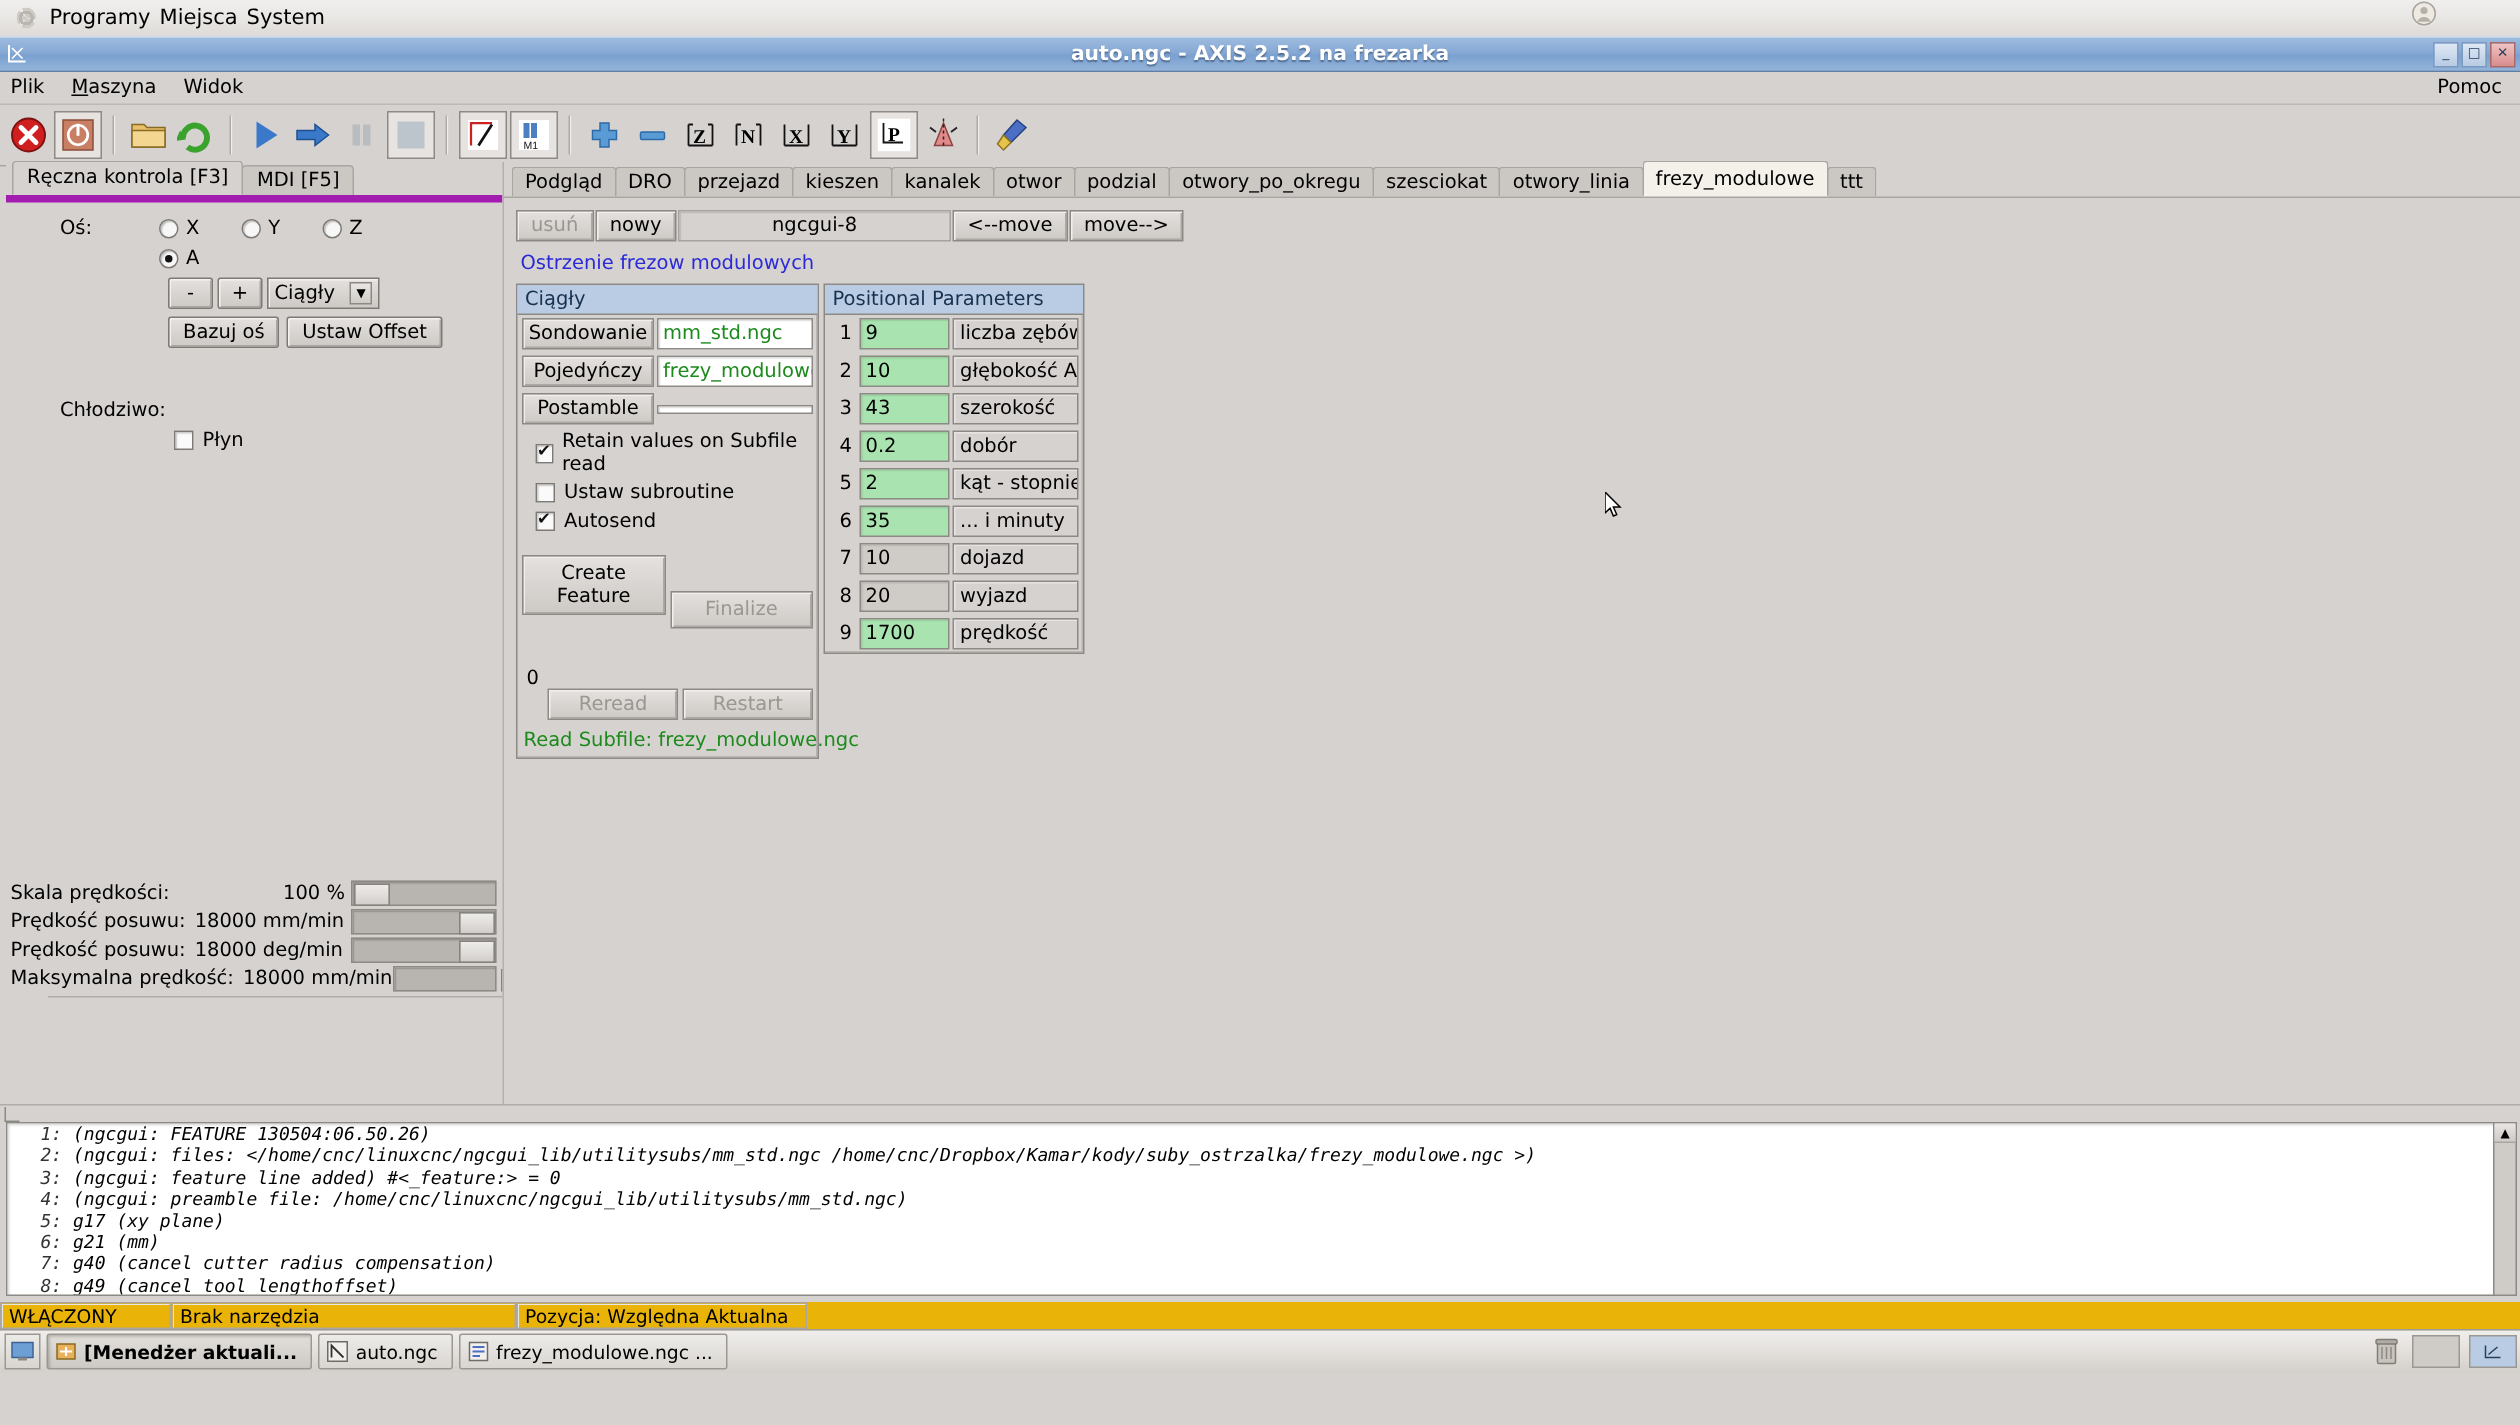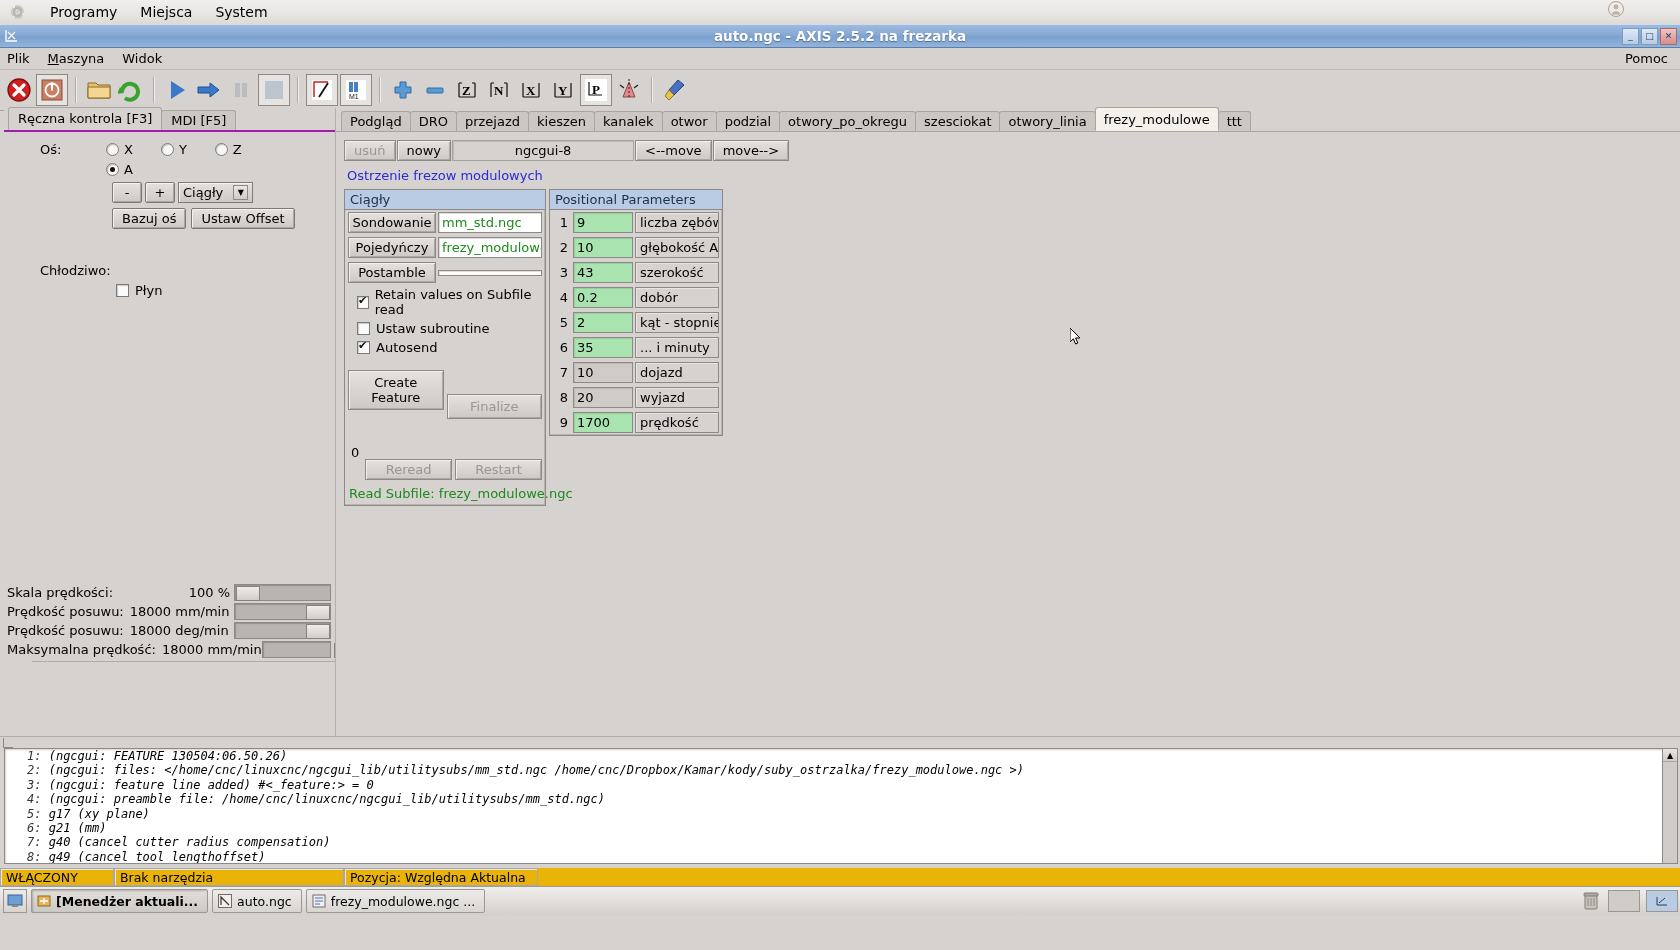--- a/index.html
+++ b/index.html
@@ -11,21 +11,21 @@
   }
   .root{position:relative;width:1680px;height:950px;}
 
   
   .gnome-panel{
     position:absolute;left:0;top:0;width:1680px;height:24px;
     background:linear-gradient(180deg,#f1efee 0%,#e8e6e3 55%,#dddad6 100%);
     border-bottom:1px solid #9f9b96;
     display:flex;align-items:center;font-size:14px;
   }
-  .gnome-menu{display:flex;align-items:center;gap:17px;padding-left:9px;}
+  .gnome-menu{display:flex;align-items:center;padding-left:9px;}
   .gnome-menu .mi{padding:1px 3px;cursor:default;}
   .foot-logo{width:17px;height:17px;margin-right:4px;position:relative;}
   .foot-logo::before{
     content:"";position:absolute;left:2px;top:1px;width:13px;height:14px;
     border-radius:50%;
     background:
       radial-gradient(circle at 50% 50%, transparent 0 3px, #b9b5b0 3px 5px, transparent 5px),
       conic-gradient(from 20deg,#cfcac4 0 22%,transparent 22% 28%,#cfcac4 28% 52%,transparent 52% 58%,#cfcac4 58% 82%,transparent 82% 88%,#cfcac4 88% 100%);
   }
   .gnome-right{margin-left:auto;display:flex;align-items:center;gap:9px;padding-right:6px;font-size:13.5px;flex-direction:column;}
@@ -81,21 +81,21 @@
 
   
   .nb{position:relative;}
   .nb-tabs{display:flex;align-items:flex-end;height:22px;padding-left:4px;}
   .nb-tab{
     height:19px;padding:0 9px;display:flex;align-items:center;font-size:13px;
     background:#cbc7c3;border:1px solid #a9a5a1;border-bottom:none;
     border-radius:3px 3px 0 0;margin-right:-1px;
   }
   .nb-tab.sel{background:#d6d2d0;height:21px;border-bottom:1px solid #d6d2d0;position:relative;z-index:2;}
-  .nb-body{border-top:2px solid #a21caf;padding-left:28px;}
+  .nb-body{border-top:5px solid #a21caf;padding-left:28px;}
 
   .manual{padding:10px 8px 0 8px;position:relative;height:520px;}
   .row{display:flex;align-items:center;margin-bottom:5px;}
   .lbl{font-size:13px;}
   .radio{
     width:11px;height:11px;border-radius:50%;
     background:#f7f7f7;border:1px solid #7d7a76;box-shadow:inset 1px 1px 1px rgba(0,0,0,.22);
     display:inline-block;position:relative;margin-right:5px;
   }
   .radio.on::after{content:"";position:absolute;left:3px;top:3px;width:5px;height:5px;border-radius:50%;background:#111;}

